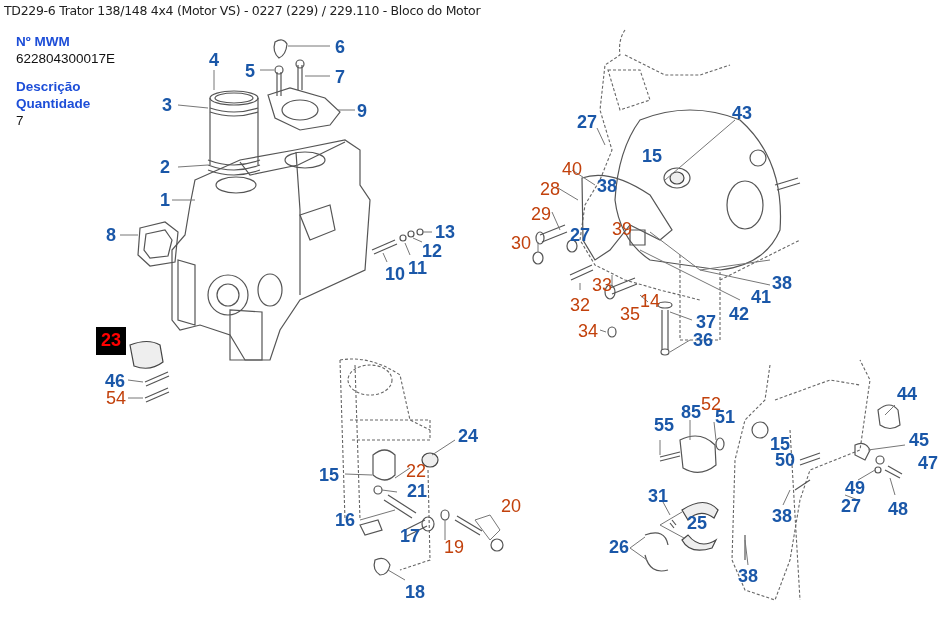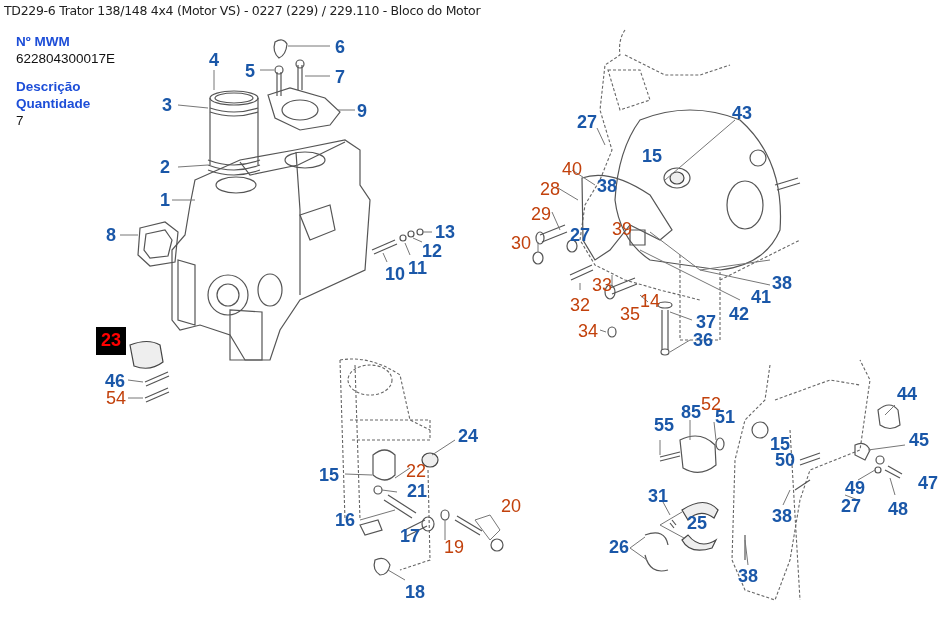--- a/index.html
+++ b/index.html
@@ -253,21 +253,21 @@
   <span class="callout" style="left:405px;top:583px;">18</span>
 
   <span class="callout" style="left:897px;top:385px;">44</span>
   <span class="callout" style="left:654px;top:416px;">55</span>
   <span class="callout" style="left:681px;top:403px;">85</span>
   <span class="callout alt" style="left:701px;top:395px;">52</span>
   <span class="callout" style="left:715px;top:408px;">51</span>
   <span class="callout" style="left:770px;top:435px;">15</span>
   <span class="callout" style="left:909px;top:431px;">45</span>
   <span class="callout" style="left:775px;top:451px;">50</span>
-  <span class="callout" style="left:918px;top:474px;">47</span>
+  <span class="callout" style="left:918px;top:454px;">47</span>
   <span class="callout" style="left:845px;top:479px;">49</span>
   <span class="callout" style="left:648px;top:487px;">31</span>
   <span class="callout" style="left:841px;top:497px;">27</span>
   <span class="callout" style="left:888px;top:500px;">48</span>
   <span class="callout" style="left:772px;top:507px;">38</span>
   <span class="callout" style="left:643px;top:514px;margin-left:44px;">25</span>
   <span class="callout" style="left:609px;top:538px;">26</span>
   <span class="callout" style="left:738px;top:567px;">38</span>
 </div>
 

